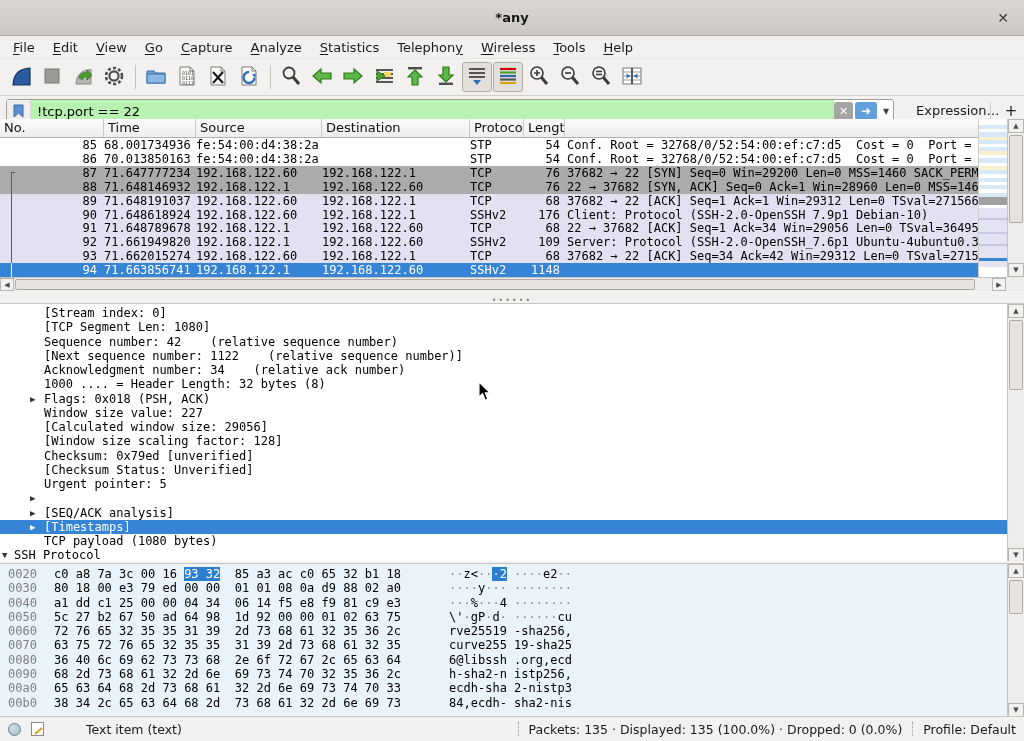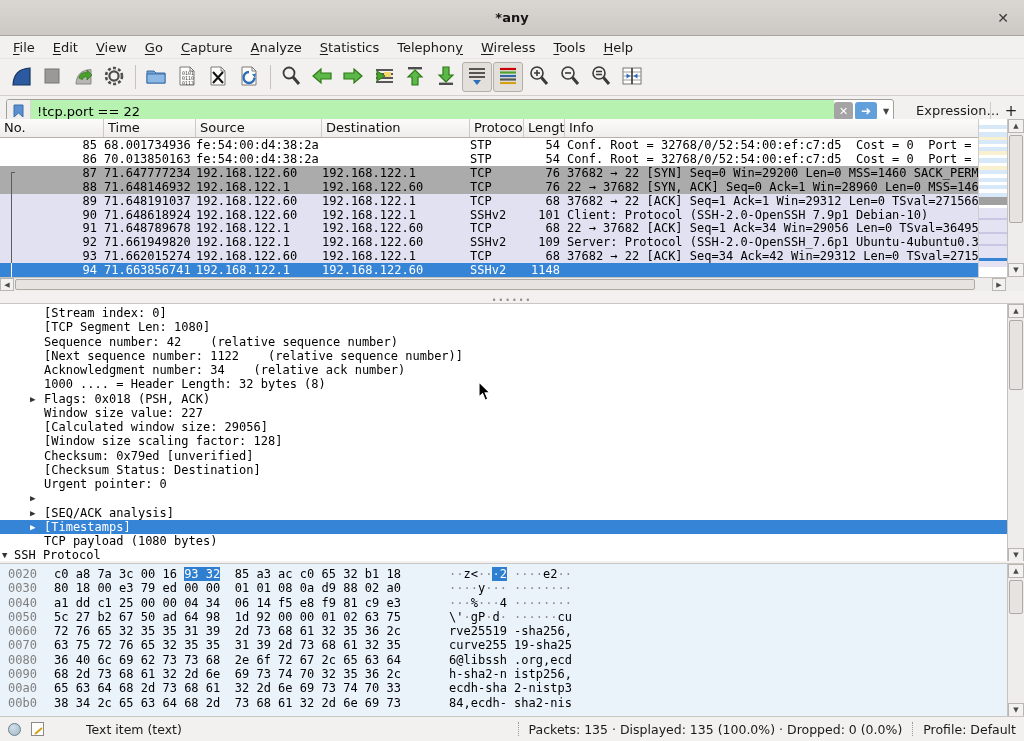--- a/index.html
+++ b/index.html
@@ -325,29 +325,28 @@
 </div>
 
 <div id="packet-pane">
   <div id="plist-header">
       <div class="hcell" style="left: 0px; width: 104px;">No.</div>
       <div class="hcell" style="left: 104px; width: 92px;">Time</div>
       <div class="hcell" style="left: 196px; width: 126px;">Source</div>
       <div class="hcell" style="left: 322px; width: 148px;">Destination</div>
       <div class="hcell" style="left: 470px; width: 54px;">Protocol</div>
       <div class="hcell" style="left: 524px; width: 41px;">Length</div>
-      <div class="hcell" style="left: 565px; width: 442px;">Info</div>
     </div>
   <div id="plist-rows" class="mono">
       <div class="prow plain" style="top: 0px;"><span class="c-no">85</span><span class="c-time">68.001734936</span><span class="c-src">fe:54:00:d4:38:2a</span><span class="c-dst"></span><span class="c-proto">STP</span><span class="c-len">54</span><span class="c-info">Conf. Root = 32768/0/52:54:00:ef:c7:d5  Cost = 0  Port =</span></div>
       <div class="prow plain" style="top: 13.9px;"><span class="c-no">86</span><span class="c-time">70.013850163</span><span class="c-src">fe:54:00:d4:38:2a</span><span class="c-dst"></span><span class="c-proto">STP</span><span class="c-len">54</span><span class="c-info">Conf. Root = 32768/0/52:54:00:ef:c7:d5  Cost = 0  Port =</span></div>
       <div class="prow gray" style="top: 27.8px;"><div class="rel-line start"></div><span class="c-no">87</span><span class="c-time">71.647777234</span><span class="c-src">192.168.122.60</span><span class="c-dst">192.168.122.1</span><span class="c-proto">TCP</span><span class="c-len">76</span><span class="c-info">37682 → 22 [SYN] Seq=0 Win=29200 Len=0 MSS=1460 SACK_PERM=1</span></div>
       <div class="prow gray" style="top: 41.7px;"><div class="rel-line"></div><span class="c-no">88</span><span class="c-time">71.648146932</span><span class="c-src">192.168.122.1</span><span class="c-dst">192.168.122.60</span><span class="c-proto">TCP</span><span class="c-len">76</span><span class="c-info">22 → 37682 [SYN, ACK] Seq=0 Ack=1 Win=28960 Len=0 MSS=1460</span></div>
       <div class="prow lavender" style="top: 55.6px;"><div class="rel-line"></div><span class="c-no">89</span><span class="c-time">71.648191037</span><span class="c-src">192.168.122.60</span><span class="c-dst">192.168.122.1</span><span class="c-proto">TCP</span><span class="c-len">68</span><span class="c-info">37682 → 22 [ACK] Seq=1 Ack=1 Win=29312 Len=0 TSval=2715660</span></div>
-      <div class="prow lavender" style="top: 69.5px;"><div class="rel-line"></div><span class="c-no">90</span><span class="c-time">71.648618924</span><span class="c-src">192.168.122.60</span><span class="c-dst">192.168.122.1</span><span class="c-proto">SSHv2</span><span class="c-len">101</span><span class="c-info">Client: Protocol (SSH-2.0-OpenSSH_7.9p1 Debian-10)</span></div>
+      <div class="prow lavender" style="top: 69.5px;"><div class="rel-line"></div><span class="c-no">90</span><span class="c-time">71.648618924</span><span class="c-src">192.168.122.60</span><span class="c-dst">192.168.122.1</span><span class="c-proto">SSHv2</span><span class="c-len">176</span><span class="c-info">Client: Protocol (SSH-2.0-OpenSSH_7.9p1 Debian-10)</span></div>
       <div class="prow lavender" style="top: 83.4px;"><div class="rel-line"></div><span class="c-no">91</span><span class="c-time">71.648789678</span><span class="c-src">192.168.122.1</span><span class="c-dst">192.168.122.60</span><span class="c-proto">TCP</span><span class="c-len">68</span><span class="c-info">22 → 37682 [ACK] Seq=1 Ack=34 Win=29056 Len=0 TSval=3649509</span></div>
       <div class="prow lavender" style="top: 97.3px;"><div class="rel-line"></div><span class="c-no">92</span><span class="c-time">71.661949820</span><span class="c-src">192.168.122.1</span><span class="c-dst">192.168.122.60</span><span class="c-proto">SSHv2</span><span class="c-len">109</span><span class="c-info">Server: Protocol (SSH-2.0-OpenSSH_7.6p1 Ubuntu-4ubuntu0.3</span></div>
       <div class="prow lavender" style="top: 111.2px;"><div class="rel-line"></div><span class="c-no">93</span><span class="c-time">71.662015274</span><span class="c-src">192.168.122.60</span><span class="c-dst">192.168.122.1</span><span class="c-proto">TCP</span><span class="c-len">68</span><span class="c-info">37682 → 22 [ACK] Seq=34 Ack=42 Win=29312 Len=0 TSval=27156</span></div>
       <div class="prow selected" style="top: 125.1px;"><div class="rel-line"></div><span class="c-no">94</span><span class="c-time">71.663856741</span><span class="c-src">192.168.122.1</span><span class="c-dst">192.168.122.60</span><span class="c-proto">SSHv2</span><span class="c-len">1148</span></div>
     </div>
   <div id="minimap">
       <div class="stripe" style="height: 6px; background: rgb(255, 255, 255);"></div>
       <div class="stripe" style="height: 4px; background: rgb(215, 233, 249);"></div>
       <div class="stripe" style="height: 3px; background: rgb(255, 255, 255);"></div>
       <div class="stripe" style="height: 5px; background: rgb(215, 233, 249);"></div>
@@ -403,22 +402,22 @@
       <div class="dline"><span style="position: absolute; left: 44px;">[TCP Segment Len: 1080]</span></div>
       <div class="dline"><span style="position: absolute; left: 44px;">Sequence number: 42    (relative sequence number)</span></div>
       <div class="dline"><span style="position: absolute; left: 44px;">[Next sequence number: 1122    (relative sequence number)]</span></div>
       <div class="dline"><span style="position: absolute; left: 44px;">Acknowledgment number: 34    (relative ack number)</span></div>
       <div class="dline"><span style="position: absolute; left: 44px;">1000 .... = Header Length: 32 bytes (8)</span></div>
       <div class="dline"><span class="arrow" style="left: 30px;">▶</span><span style="position: absolute; left: 44px;">Flags: 0x018 (PSH, ACK)</span></div>
       <div class="dline"><span style="position: absolute; left: 44px;">Window size value: 227</span></div>
       <div class="dline"><span style="position: absolute; left: 44px;">[Calculated window size: 29056]</span></div>
       <div class="dline"><span style="position: absolute; left: 44px;">[Window size scaling factor: 128]</span></div>
       <div class="dline"><span style="position: absolute; left: 44px;">Checksum: 0x79ed [unverified]</span></div>
-      <div class="dline"><span style="position: absolute; left: 44px;">[Checksum Status: Destination]</span></div>
-      <div class="dline"><span style="position: absolute; left: 44px;">Urgent pointer: 0</span></div>
+      <div class="dline"><span style="position: absolute; left: 44px;">[Checksum Status: Unverified]</span></div>
+      <div class="dline"><span style="position: absolute; left: 44px;">Urgent pointer: 5</span></div>
       <div class="dline"><span class="arrow" style="left: 30px;">▶</span></div>
       <div class="dline"><span class="arrow" style="left: 30px;">▶</span><span style="position: absolute; left: 44px;">[SEQ/ACK analysis]</span></div>
       <div class="dline selected"><span class="arrow" style="left: 30px;">▶</span><span style="position: absolute; left: 44px;">[Timestamps]</span></div>
       <div class="dline"><span style="position: absolute; left: 44px;">TCP payload (1080 bytes)</span></div>
       <div class="dline"><span class="arrow" style="left: 2px;">▼</span><span style="position: absolute; left: 14px;">SSH Protocol</span></div>
     </div>
   <div class="vscroll" style="left:1007px; top:0; height:258px;">
     <div class="sb-btn" style="top:0;">▲</div>
     <div class="sb-thumb" style="top:16px; height:70px;"></div>
     <div class="sb-btn" style="bottom:0;">▼</div>

